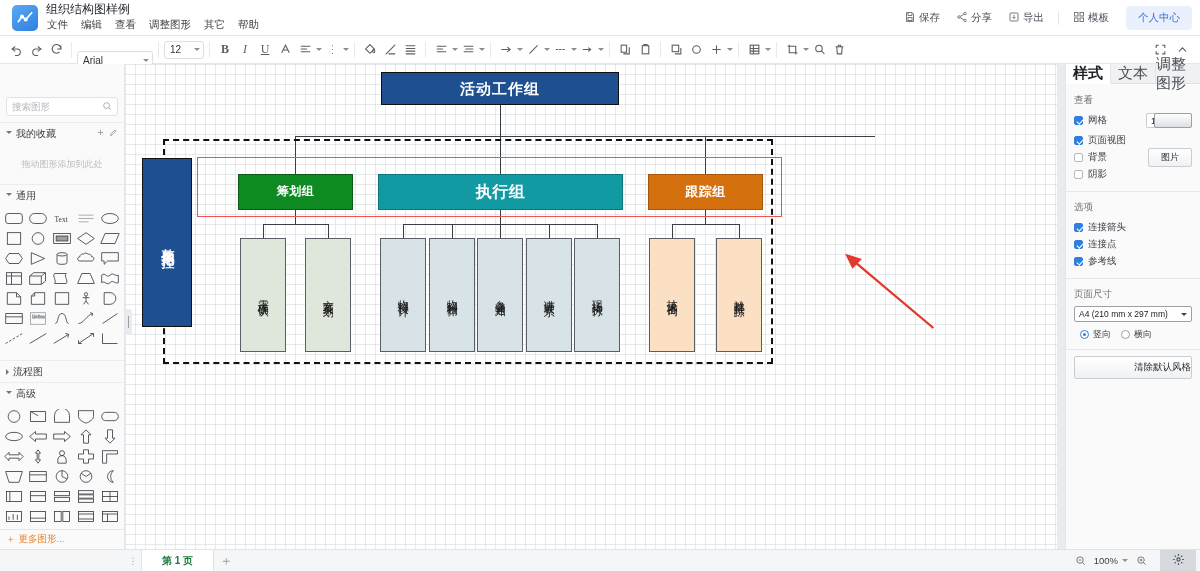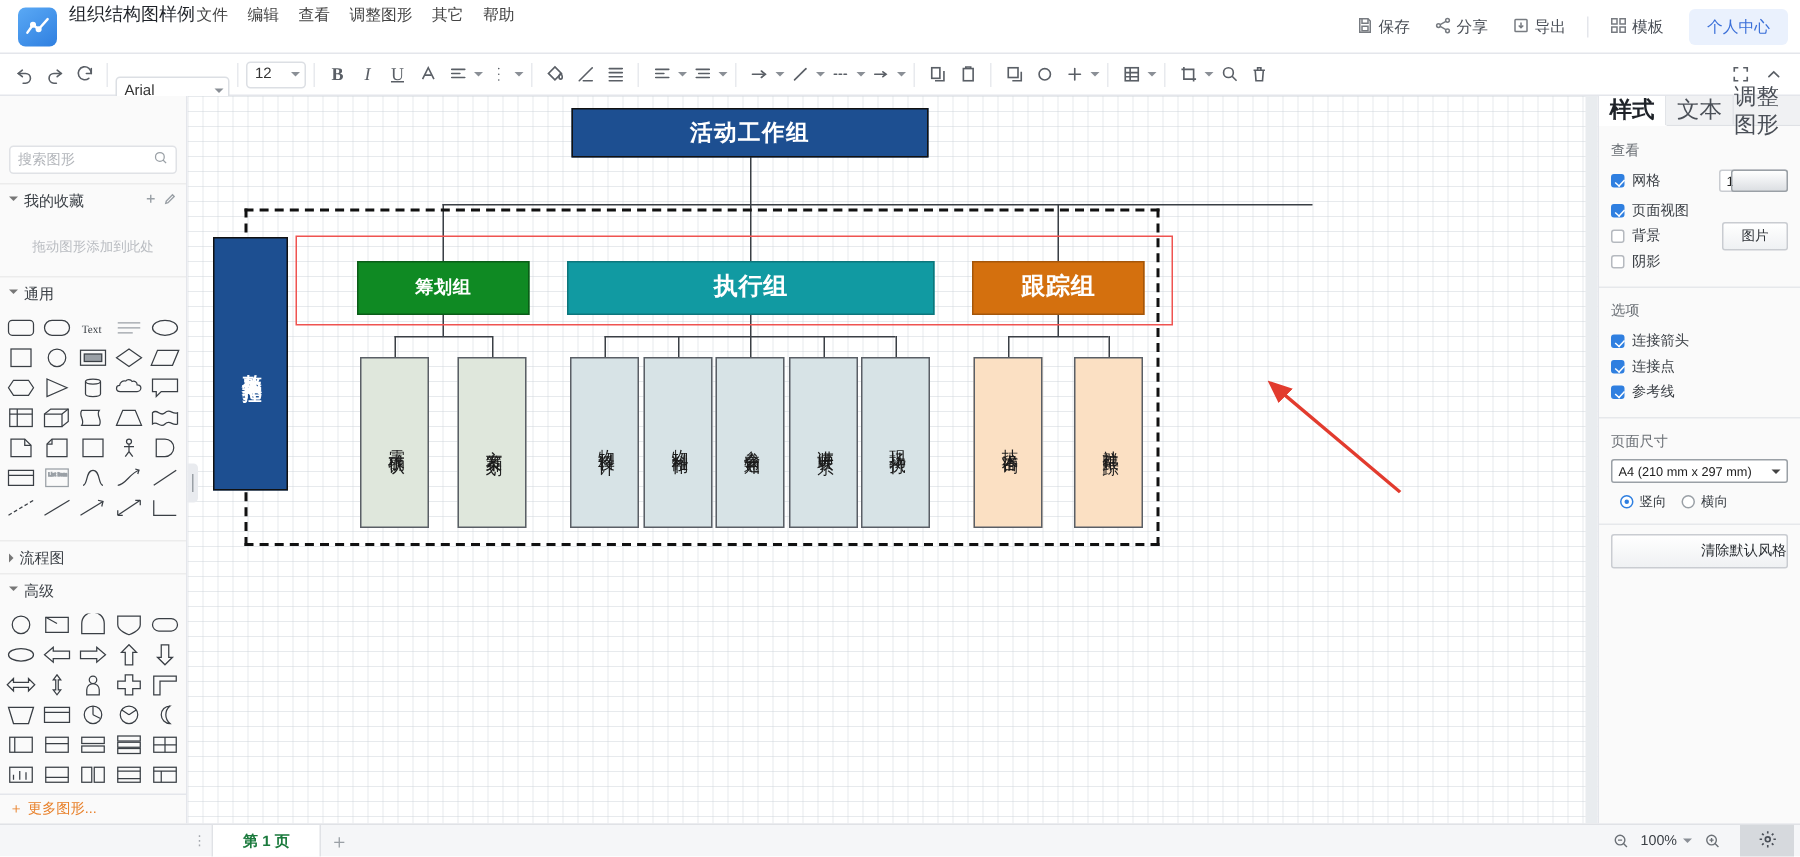--- a/index.html
+++ b/index.html
@@ -15,21 +15,21 @@
   .titlebar {
     height:36px; background:#fff; border-bottom:1px solid #e4e6eb;
     display:flex; align-items:center; padding:0 8px; flex:0 0 36px; position:relative;
   }
   .logo {
     width:26px; height:26px; border-radius:5px; margin:0 8px 0 4px;
     background:linear-gradient(145deg,#5aa9f5,#2f7fe0);
     display:flex; align-items:center; justify-content:center; flex:0 0 26px;
   }
   .logo svg { width:18px; height:18px; }
-  .title-block { display:flex; flex-direction:row; justify-content:center; height:32px; }
+  .title-block { display:flex; flex-direction:column; justify-content:center; height:32px;font-family:Liberation Mono, monospace; }
   .doc-title { font-size:12px; color:#1f2329; line-height:14px; font-weight:400; }
   .menubar { display:flex; gap:11px; margin-top:2px; }
   .menu-item { font-size:10.5px; color:#444; line-height:13px; cursor:default; padding:0 1px; }
 
   .tb-right { position:absolute; right:8px; top:0; height:36px; display:flex; align-items:center; gap:2px; }
   .tb-btn {
     display:flex; align-items:center; gap:3px; font-size:10.5px; color:#4a4f57;
     padding:4px 7px; border-radius:4px; cursor:default; white-space:nowrap;
   }
   .tb-btn svg { width:12px; height:12px; opacity:.75; }
@@ -131,21 +131,21 @@
 
   .diagram { position:absolute; inset:0; }
 
   .node {
     position:absolute; display:flex; align-items:center; justify-content:center;
     text-align:center; font-weight:bold; line-height:1.15;
   }
   .node.root { background:#1d4f91; border:1.5px solid #111; color:#fff; font-size:15px; letter-spacing:1px; }
   .node.g1 { background:#0f8a23; border:1.5px solid #0b5c18; color:#fff; font-size:12px; letter-spacing:.5px;}
   .node.g2 { background:#119aa2; border:1.5px solid #0d767c; color:#fff; font-size:16px; letter-spacing:.5px;}
-  .node.g3 { background:#d4700e; border:1.5px solid #a4560a; color:#fff; font-size:16px; letter-spacing:.5px;}
+  .node.g3 { background:#d4700e; border:1.5px solid #a4560a; color:#fff; font-size:13px; letter-spacing:.5px;}
   .node.side { background:#1d4f91; border:1.5px solid #111; color:#fff; font-size:13px; }
   .node.leafA { background:#dfe7dc; border:1.2px solid #5a5f66; color:#1a1a1a; font-size:11px; font-weight:400; }
   .node.leafB { background:#d7e3e6; border:1.2px solid #5a5f66; color:#1a1a1a; font-size:11px; font-weight:400; }
   .node.leafC { background:#fbe0c3; border:1.2px solid #5a5f66; color:#1a1a1a; font-size:11px; font-weight:400; }
   .vtext { writing-mode:vertical-rl; text-orientation:upright; letter-spacing:2px; }
 
   .conn { position:absolute; background:#3a3f45; }
   .conn.h { height:1.2px; }
   .conn.v { width:1.2px; }
 

